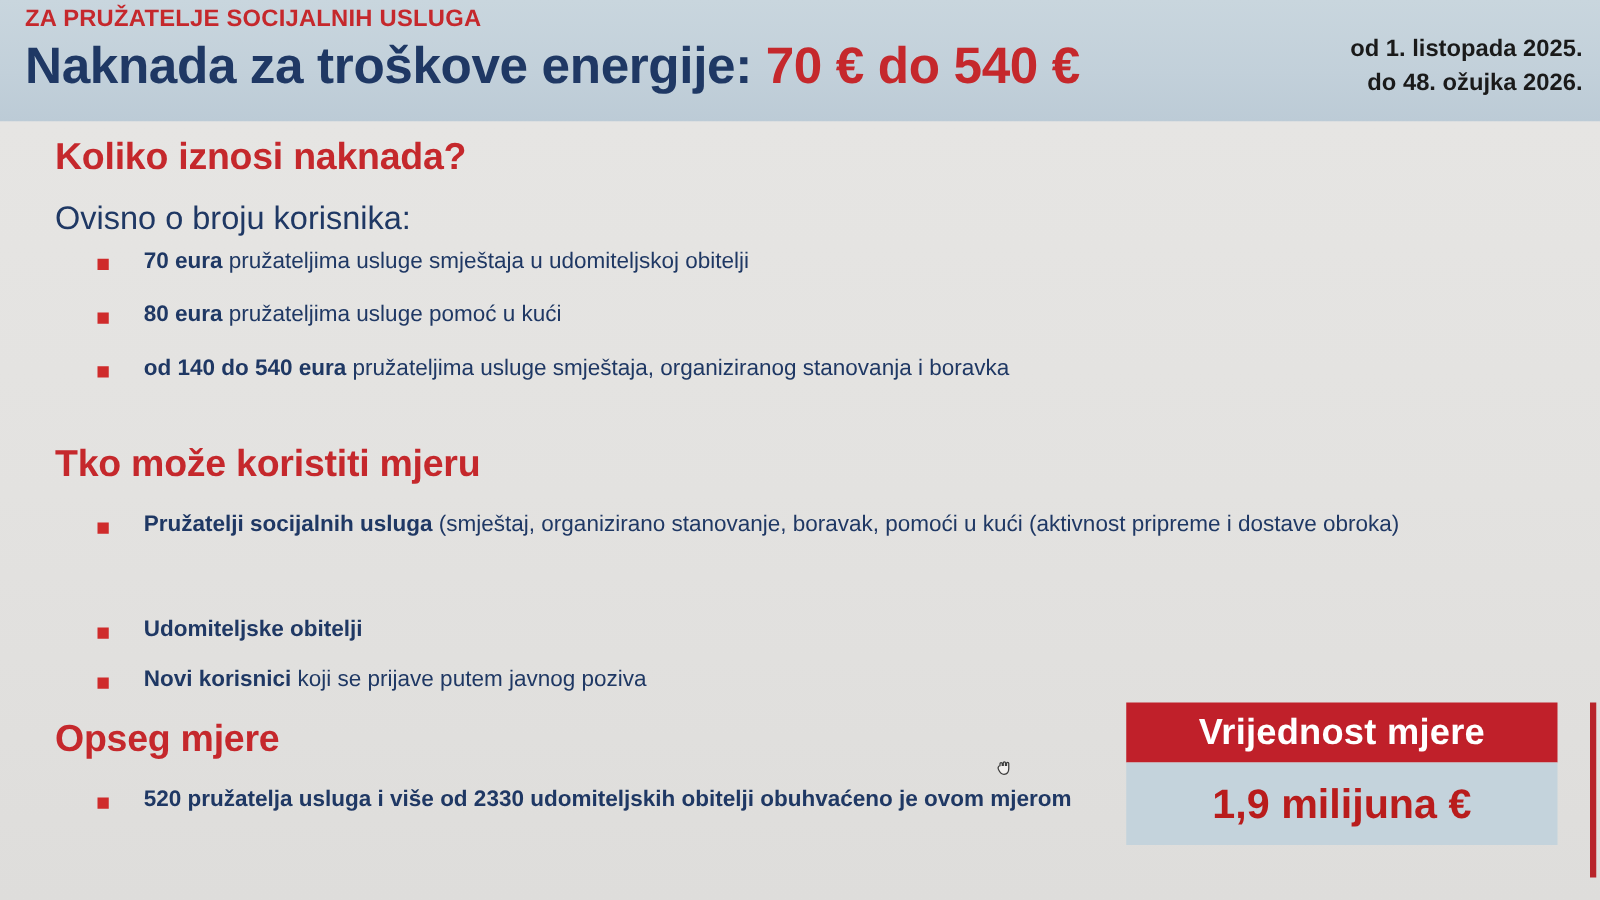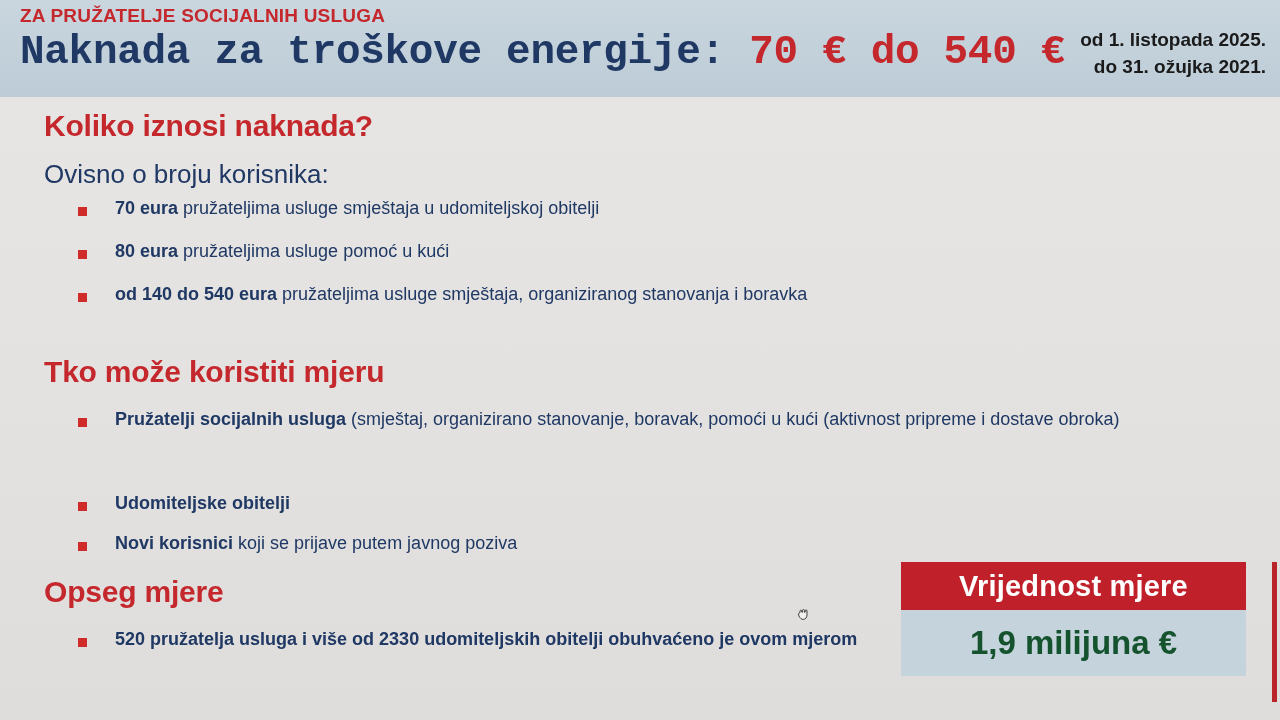--- a/index.html
+++ b/index.html
@@ -43,21 +43,20 @@
     white-space: nowrap;
   }
   .headline {
     margin-top: 5px;
     font-size: 41px;
     font-weight: bold;
     line-height: 1.08;
     color: #1f3864;
     white-space: nowrap;
     letter-spacing: -0.3px;
-    font-family: Liberation Mono, monospace;
   }
   .headline .amount {
     color: #c5282c;
   }
   .header-dates {
     position: absolute;
     right: 14px;
     top: 27px;
     text-align: right;
     color: #1a1a1a;
@@ -129,21 +128,21 @@
     font-size: 29px;
     font-weight: bold;
     display: flex;
     align-items: center;
     justify-content: center;
     letter-spacing: 0.2px;
   }
   .valuebox .vb-value {
     height: 66px;
     background: #c4d3dc;
-    color: #14532d;
+    color: #b91c1c;
     font-size: 33px;
     font-weight: bold;
     display: flex;
     align-items: center;
     justify-content: center;
   }
   .edge-accent {
     position: absolute;
     left: 1272px;
     top: 562px;
@@ -166,21 +165,21 @@
 
 <div id="slide">
 
   <div class="header">
     <div class="header-left">
       <div class="kicker">ZA PRUŽATELJE SOCIJALNIH USLUGA</div>
       <div class="headline"><span>Naknada za troškove energije: </span><span class="amount">70 € do 540 €</span></div>
     </div>
     <div class="header-dates">
       <div>od 1. listopada 2025.</div>
-      <div>do 31. ožujka 2021.</div>
+      <div>do 48. ožujka 2026.</div>
     </div>
   </div>
 
   <div class="body-area">
 
     <div class="sec-head" style="top:12px;">Koliko iznosi naknada?</div>
     <div class="lead" style="top:62px;">Ovisno o broju korisnika:</div>
 
     <div class="bullet" style="top:97px; width:1180px;">
       <span class="sq"></span>

